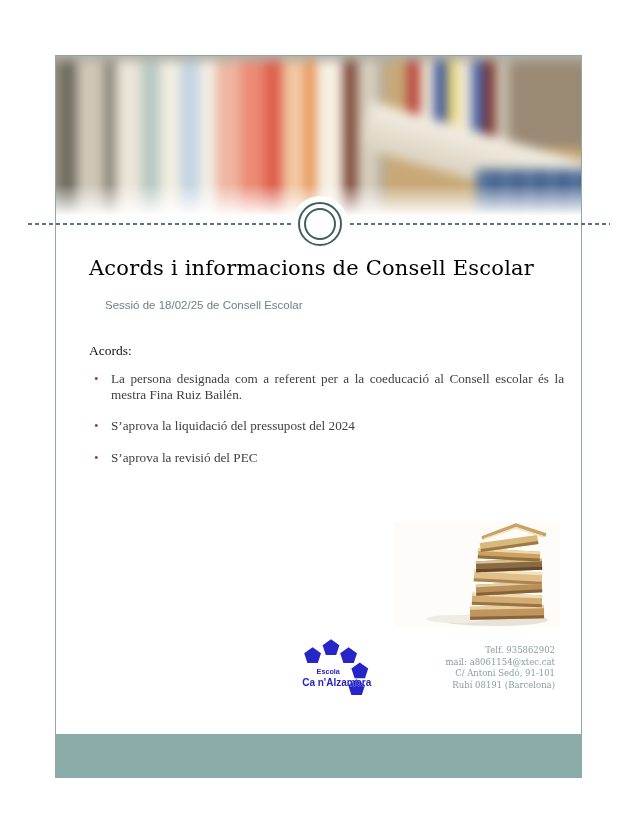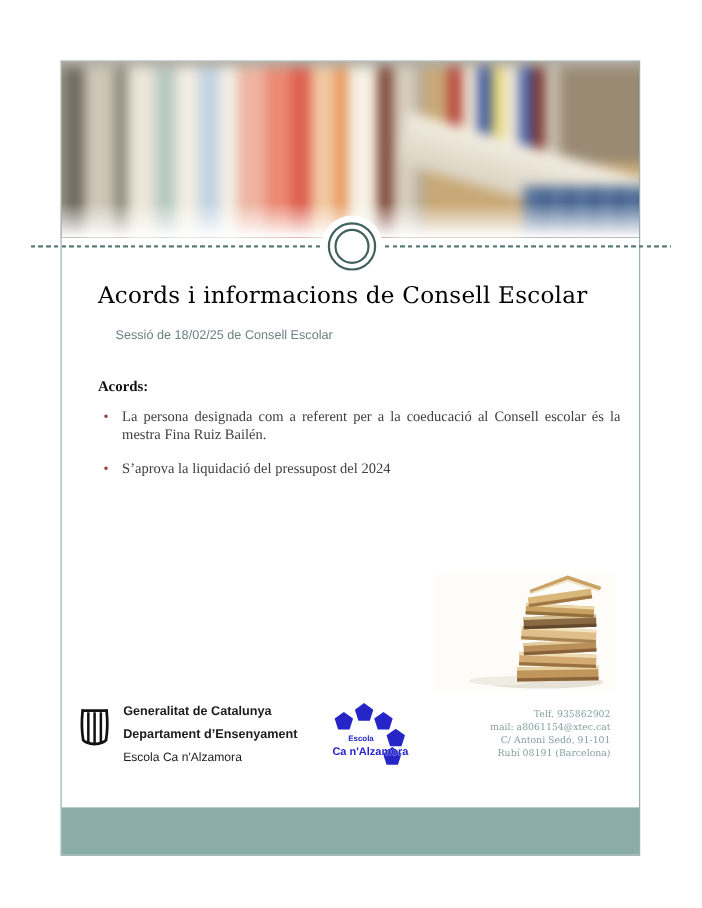--- a/index.html
+++ b/index.html
@@ -62,21 +62,21 @@
   .circle-outer { width:44px; height:44px; border-radius:50%; border:2px solid #40605e;
           display:flex; align-items:center; justify-content:center; }
   .circle-inner { width:32px; height:32px; border-radius:50%; border:2px solid #40605e; }
 
   
   .title { position:absolute; left:33px; top:200px; width:470px;
           font-family:"DejaVu Serif", serif; font-size:21px; color:#000000; letter-spacing:.2px; }
   .subtitle { position:absolute; left:49px; top:243px;
           font-family:Liberation Sans, sans-serif; font-size:11.5px; color:#6e8282; }
   .section-heading { position:absolute; left:33px; top:287px;
-          font-size:13.5px; font-weight:bold; color:#111; }
+          font-size:13.5px; font-weight:normal; color:#111; }
   .bullets { position:absolute; left:33px; top:315px; width:475px; list-style:none; }
   .bullets li { position:relative; padding-left:22px; font-size:13.2px; line-height:15.5px;
           color:#404040; margin-bottom:16px; }
   .bullets li::before { content:"•"; position:absolute; left:5px; top:0; color:#9c3a32; font-size:13px; }
   .bullets li.justified { text-align:justify; }
 
   
   .books-photo { position:absolute; left:338px; top:466px; width:166px; height:106px; }
 
   
@@ -140,20 +140,21 @@
     <div class="hero-fade"></div>
   </div>
 
   <div class="title">Acords i informacions de Consell Escolar</div>
   <div class="subtitle">Sessió de 18/02/25  de Consell Escolar</div>
 
   <div class="section-heading">Acords:</div>
   <ul class="bullets">
     <li class="justified">La persona designada com a referent per a la coeducació al Consell escolar és la mestra Fina Ruiz Bailén.</li>
     <li>S’aprova la liquidació del pressupost del 2024</li>
+    <li>S’aprova la revisió del PEC</li>
   </ul>
 
   <svg class="books-photo" viewBox="0 0 166 106" xmlns="http://www.w3.org/2000/svg">
     <rect x="0" y="0" width="166" height="106" fill="#fdfcf9"></rect>
     <ellipse cx="100" cy="98" rx="54" ry="6" fill="#e7e2d8"></ellipse>
     <ellipse cx="62" cy="97" rx="30" ry="4" fill="#efece4"></ellipse>
     <g transform="rotate(-1 112 90)">
       <rect x="76" y="84" width="74" height="13" fill="#c0965c"></rect>
         <rect x="76" y="94" width="74" height="3" fill="#8a6438"></rect>
         <rect x="76" y="84" width="74" height="3" fill="#e8d2a4"></rect>
@@ -184,33 +185,20 @@
         <rect x="84" y="28" width="62" height="2.5" fill="#ecd8a8"></rect>
     </g>
     <g transform="rotate(-8 115 21)">
       <rect x="86" y="17" width="58" height="9" fill="#d9b87c"></rect>
         <rect x="86" y="23" width="58" height="3" fill="#a07846"></rect>
     </g>
     <path d="M88,16 L122,3 L152,13" fill="none" stroke="#caa263" stroke-width="3.5"></path>
     <path d="M90,17 L122,6 L150,15" fill="none" stroke="#efe2c0" stroke-width="1.5"></path>
   </svg>
 
-  <div class="footer-org">
-    <svg class="shield" viewBox="0 0 27 33" xmlns="http://www.w3.org/2000/svg">
-      <path d="M3 2 H24 M3 2 Q1.5 16 3.5 28 Q6 31 13.5 31.5 Q21 31 23.5 28 Q25.5 16 24 2" fill="#ffffff" stroke="#111" stroke-width="2.4" stroke-linecap="square"></path>
-      <line x1="8" y1="3.5" x2="8" y2="30" stroke="#111" stroke-width="2.2"></line>
-      <line x1="13.5" y1="3.5" x2="13.5" y2="30.5" stroke="#111" stroke-width="2.2"></line>
-      <line x1="19" y1="3.5" x2="19" y2="30" stroke="#111" stroke-width="2.2"></line>
-    </svg>
-    <div class="org-lines">
-      <div class="l1">Generalitat de Catalunya</div>
-      <div class="l2">Departament d’Ensenyament</div>
-      <div class="l3">Escola Ca n'Alzamora</div>
-    </div>
-  </div>
 
   <svg class="school-logo" viewBox="0 0 100 74" xmlns="http://www.w3.org/2000/svg">
     <polygon points="17,11 27.5,18.6 23.5,30.9 10.5,30.9 6.5,18.6" fill="#2525c8"></polygon>
     <polygon points="40,1 50.5,8.6 46.5,20.9 33.5,20.9 29.5,8.6" fill="#2525c8"></polygon>
     <polygon points="62,11 72.5,18.6 68.5,30.9 55.5,30.9 51.5,18.6" fill="#2525c8"></polygon>
     <polygon points="76,30 86.5,37.6 82.5,49.9 69.5,49.9 65.5,37.6" fill="#2525c8"></polygon>
     <polygon points="72,51 82.5,58.6 78.5,70.9 65.5,70.9 61.5,58.6" fill="#2525c8"></polygon>
     <text x="22" y="44" font-family="Liberation Sans, sans-serif" font-size="9" font-weight="bold" fill="#2525c8">Escola</text>
     <text x="4" y="60" font-family="Liberation Sans, sans-serif" font-size="12.5" font-weight="bold" fill="#2525c8" stroke="#ffffff" stroke-width="0.4" paint-order="stroke">Ca n'Alzamora</text>
   </svg>

